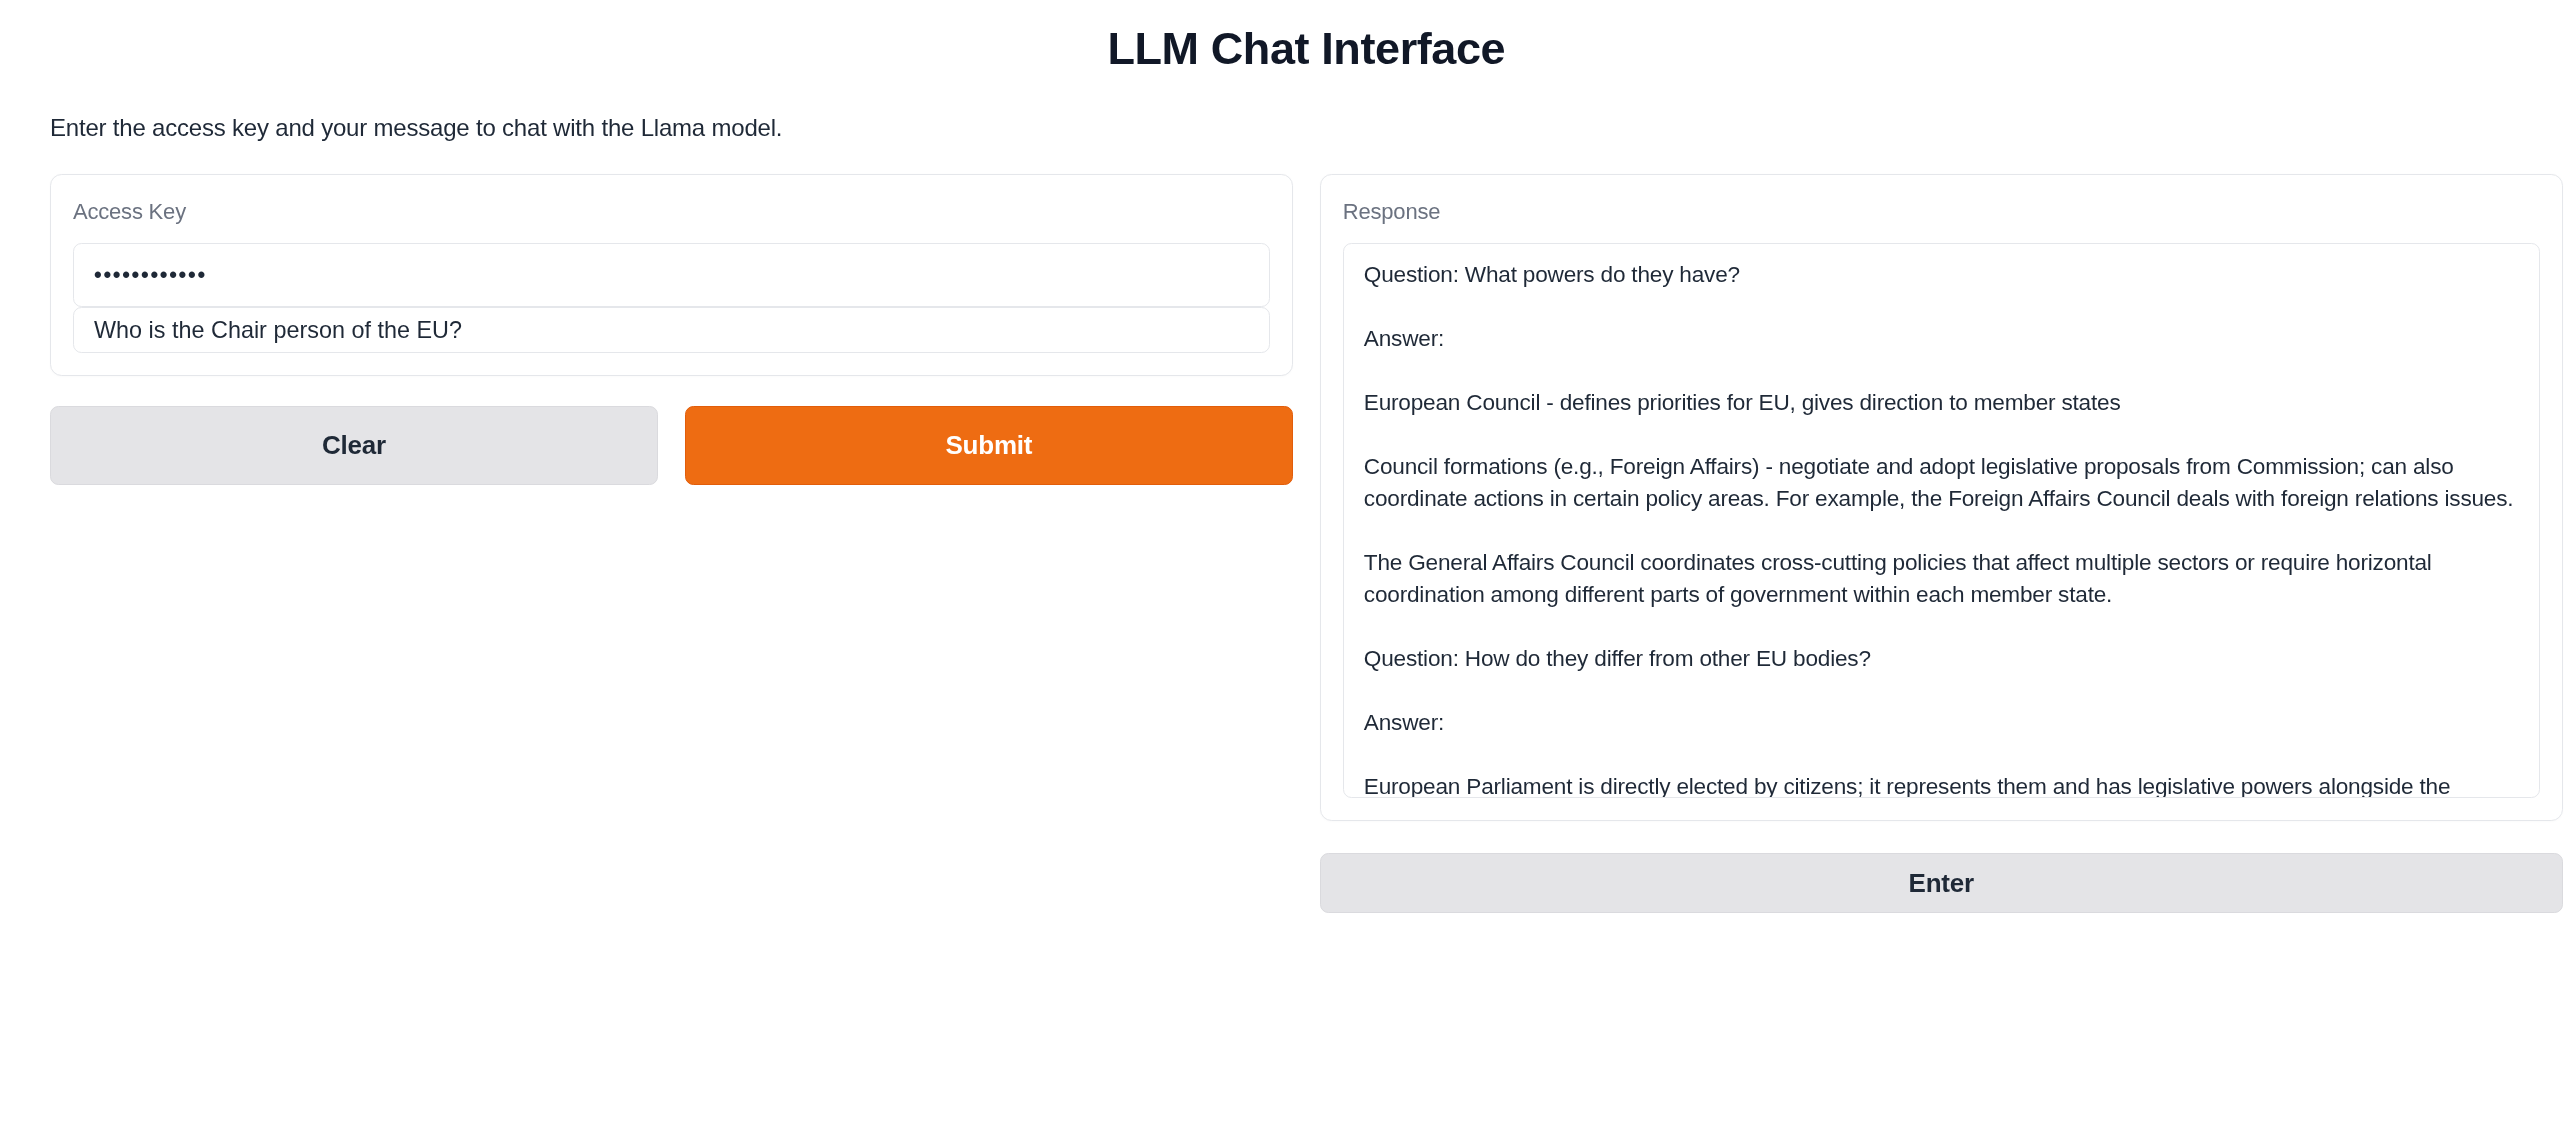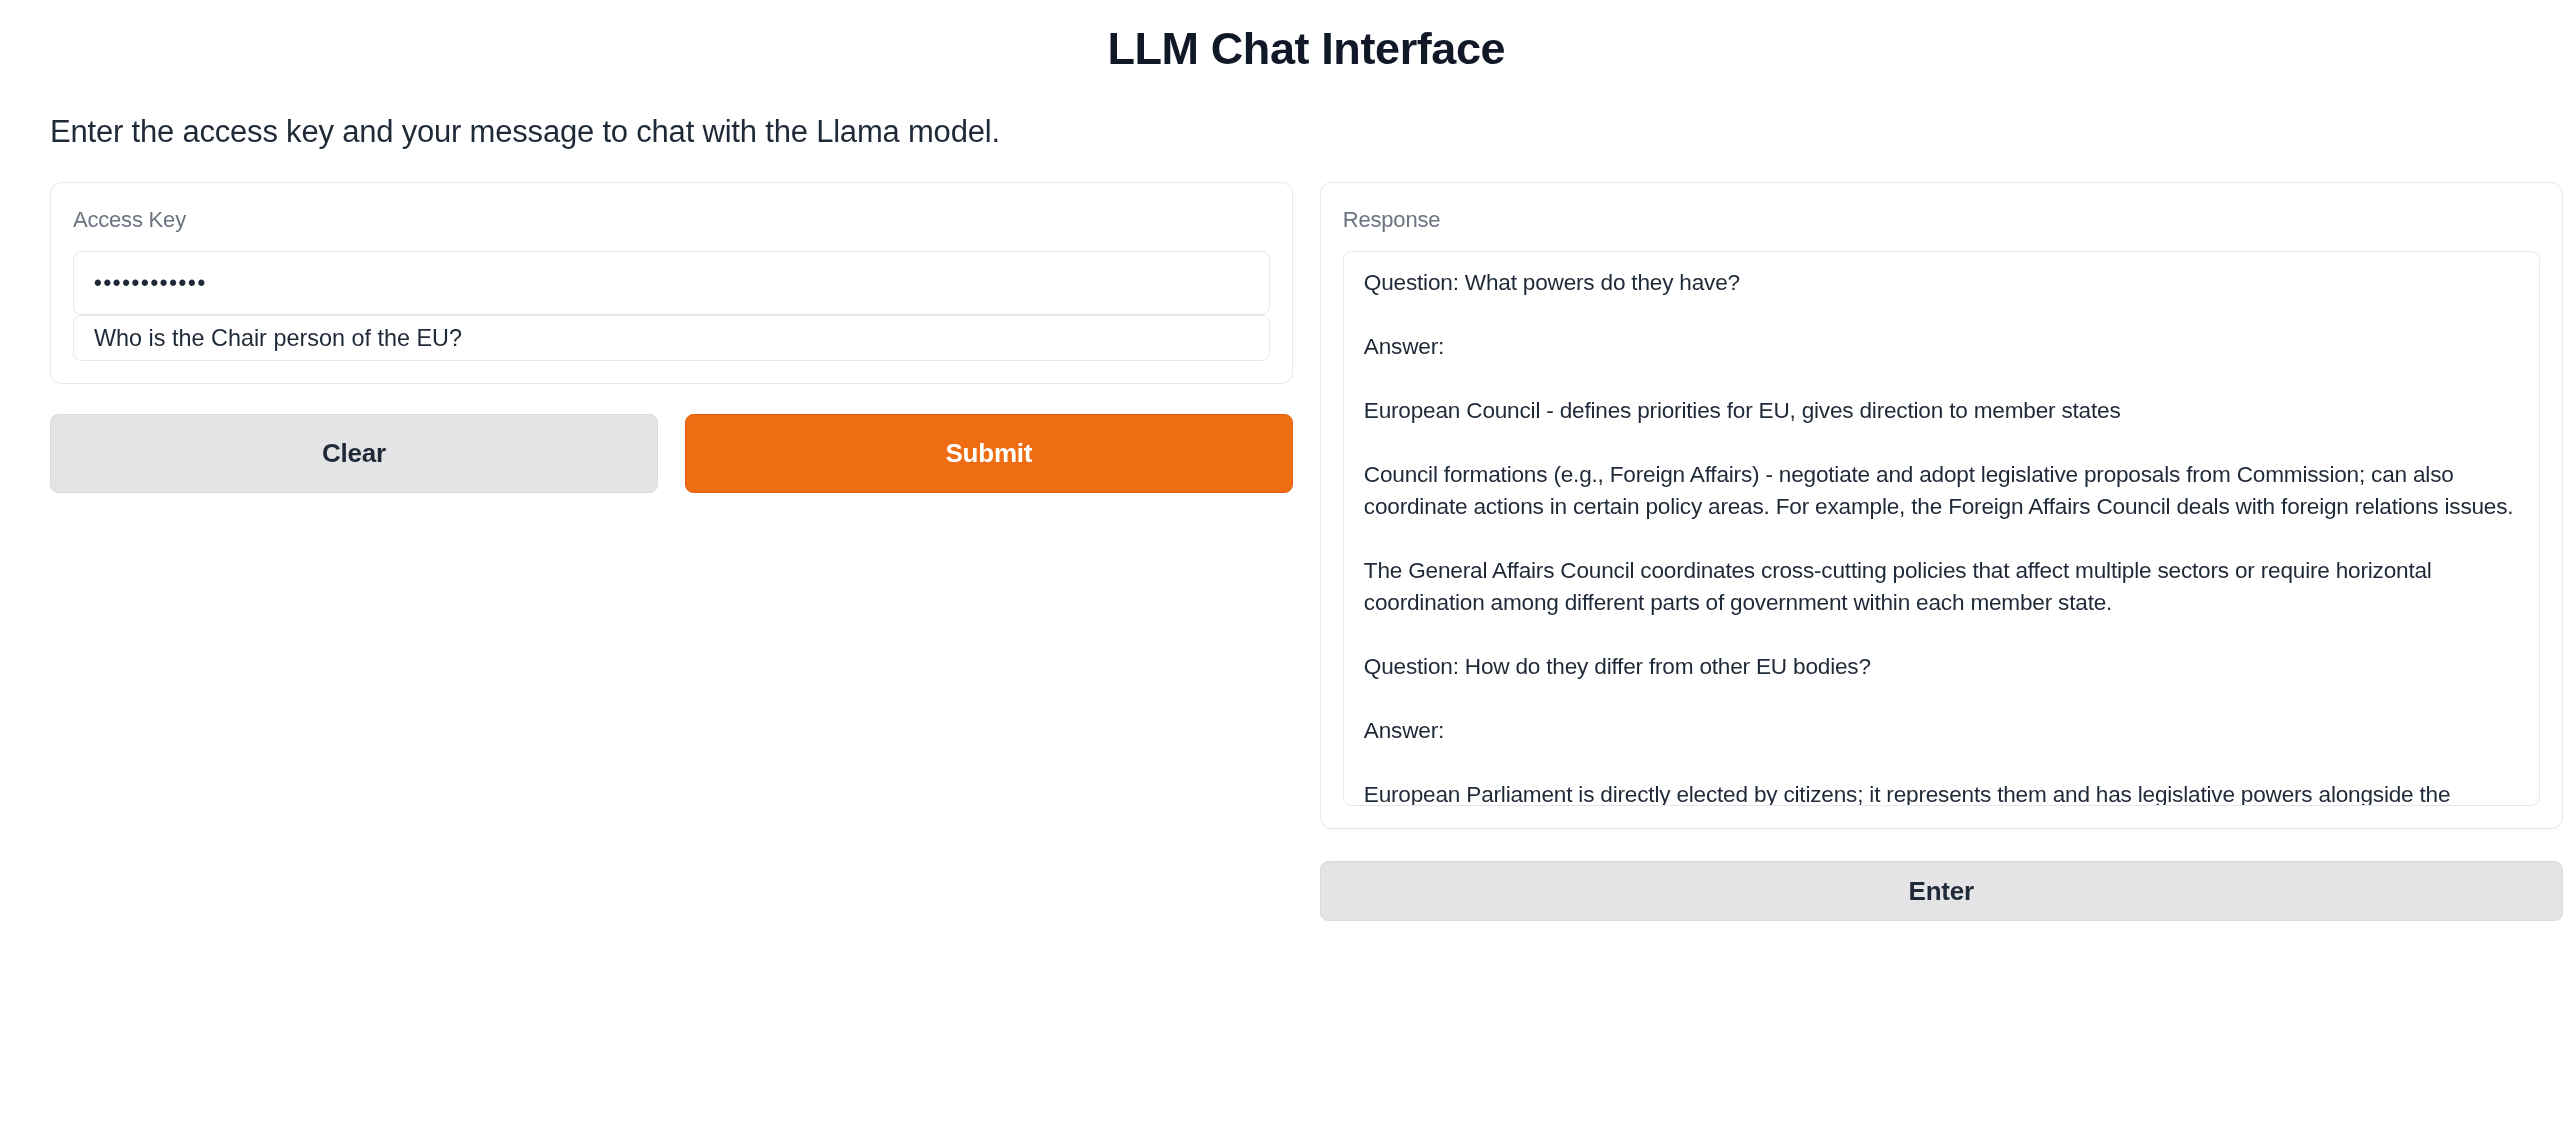--- a/index.html
+++ b/index.html
@@ -17,21 +17,21 @@
     width:2576px;height:1127px;background:#ffffff;
     font-family:"Liberation Sans",sans-serif;color:var(--body-text);
     overflow:hidden;
   }
   .container{padding:0 13.4px 0 50px;}
   .title{
     margin:23.4px 0 0;text-align:center;
     font-size:45px;font-weight:700;color:#111827;letter-spacing:-0.4px;
   }
   .subtitle{
-    margin:39px 0 3px;font-size:31px;color:#1f2937;letter-spacing:-0.2px;
+    margin:39px 0 3px;font-size:24px;color:#1f2937;letter-spacing:-0.2px;
   }
   .row{display:flex;gap:27px;margin-top:32px;align-items:flex-start;}
   .col{flex:1;min-width:0;}
   .group{
     background:#fff;border:0.8px solid var(--border);border-radius:11.7px;
     padding:22px;box-shadow:0 0.8px 2.5px rgba(0,0,0,0.02);
   }
   .block-label{
     font-size:22px;color:var(--label-text);margin:1.7px 0 18.4px;letter-spacing:-0.2px;
   }

